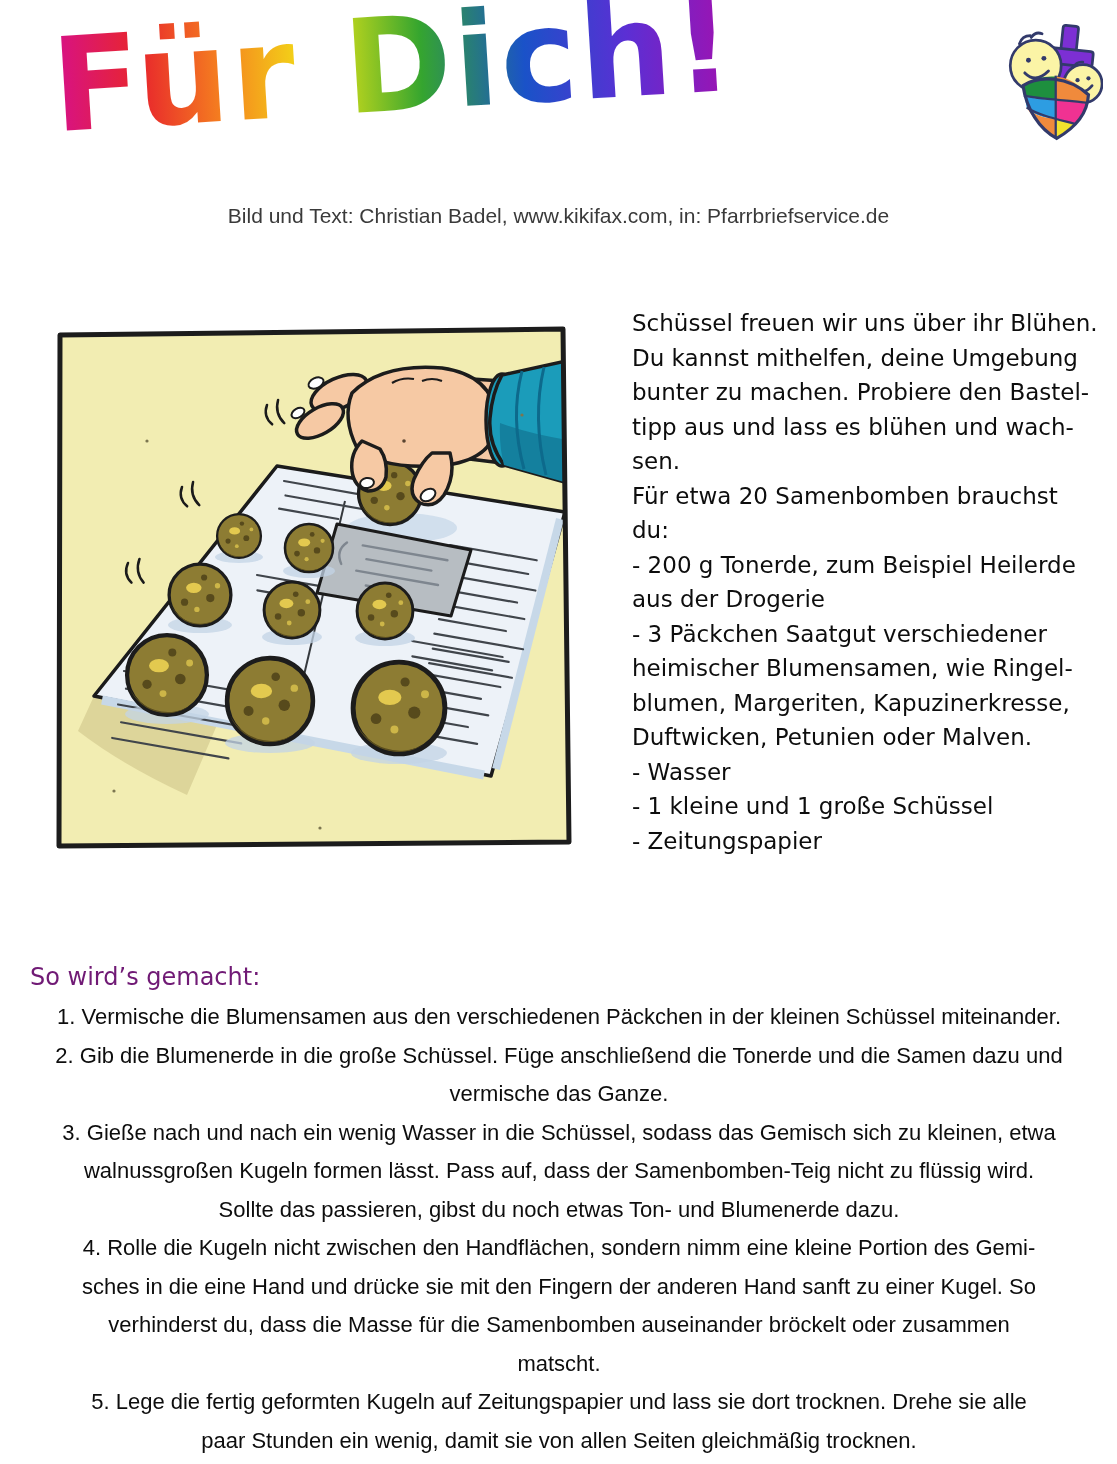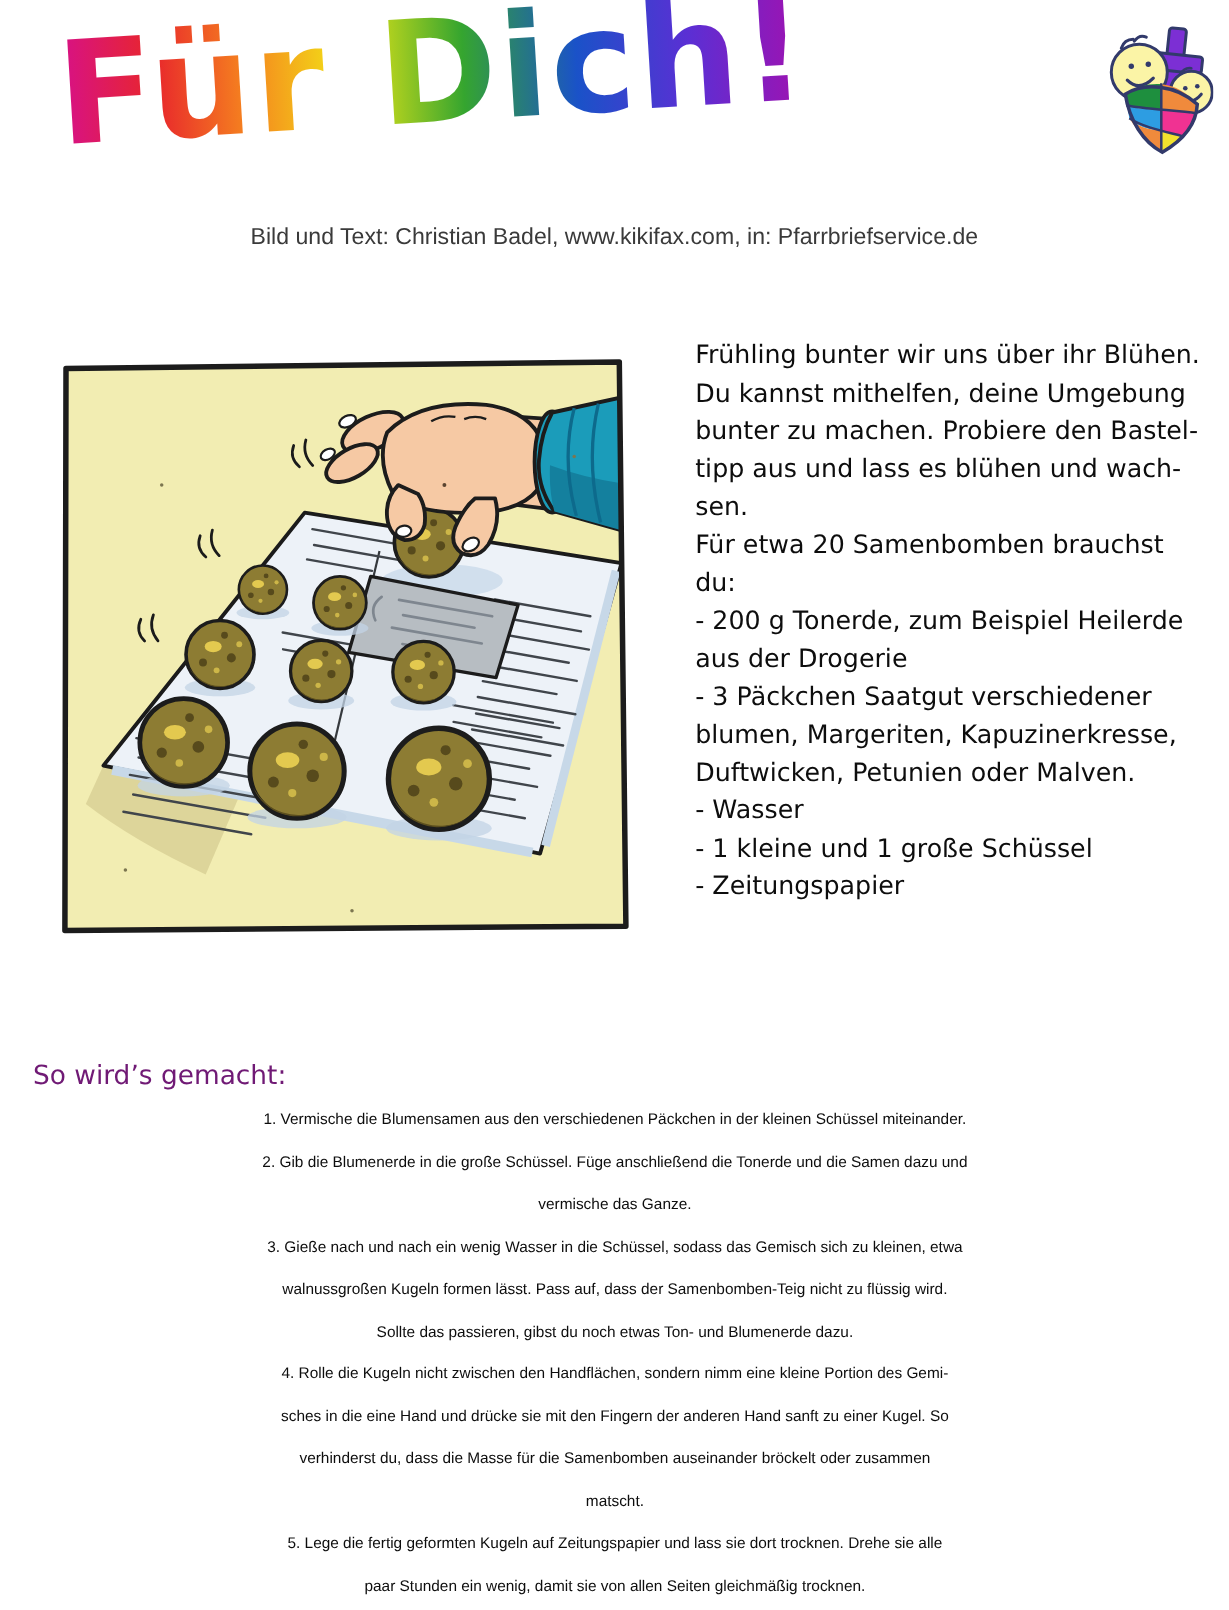--- a/index.html
+++ b/index.html
@@ -13,21 +13,21 @@
          -webkit-background-clip:text;background-clip:text;color:transparent;}
   .logo{position:absolute;left:1003px;top:18px;}
   .credit{position:absolute;left:0;top:204px;width:100%;text-align:center;
           font-family:"Liberation Sans",sans-serif;font-size:21px;color:#3a3a3a;}
   .illustration{position:absolute;left:52px;top:323px;}
   .intro{position:absolute;left:632px;top:306px;width:482px;}
   .iline{white-space:nowrap;font-size:23px;line-height:34.5px;color:#0d0d0d;}
   .howto{position:absolute;left:30px;top:958px;width:1058px;}
   .howto-heading{font-size:24px;line-height:38px;color:#701a75;margin-bottom:2px;}
   .hline{white-space:nowrap;text-align:center;font-family:"Liberation Sans",sans-serif;
-         font-size:14px;line-height:38.5px;color:#0d0d0d;}
+         font-size:22px;line-height:38.5px;color:#0d0d0d;}
 </style>
 </head>
 <body>
 
 <div class="page">
 
   <h1 class="title">Für Dich!</h1>
 
   <svg class="logo" width="100" height="128" viewBox="0 0 110 140">
     <g transform="rotate(6 70 50)">
@@ -212,30 +212,31 @@
           <circle cx="470" cy="92" r="1.6"></circle>
         <circle cx="62" cy="468" r="1.6"></circle>
           <circle cx="268" cy="505" r="1.6"></circle>
       </g>
     </g>
 
     <path d="M8,12 L511,6 L517,519 L7,523 Z" fill="none" stroke="#1c1c1c" stroke-width="5" stroke-linejoin="round"></path>
   </svg>
 
   <div class="intro">
-    <div class="iline">Frühling bunter wir uns über ihr Blühen.</div>
+    <div class="iline">Schüssel freuen wir uns über ihr Blühen.</div>
     <div class="iline">Du kannst mithelfen, deine Umgebung</div>
     <div class="iline">bunter zu machen. Probiere den Bastel-</div>
     <div class="iline">tipp aus und lass es blühen und wach-</div>
     <div class="iline">sen.</div>
     <div class="iline">Für etwa 20 Samenbomben brauchst</div>
     <div class="iline">du:</div>
     <div class="iline">- 200 g Tonerde, zum Beispiel Heilerde</div>
     <div class="iline">aus der Drogerie</div>
     <div class="iline">- 3 Päckchen Saatgut verschiedener</div>
+    <div class="iline">heimischer Blumensamen, wie Ringel-</div>
     <div class="iline">blumen, Margeriten, Kapuzinerkresse,</div>
     <div class="iline">Duftwicken, Petunien oder Malven.</div>
     <div class="iline">- Wasser</div>
     <div class="iline">- 1 kleine und 1 große Schüssel</div>
     <div class="iline">- Zeitungspapier</div>
   </div>
 
   <div class="howto">
     <div class="howto-heading">So wird’s gemacht:</div>
     <div class="hline">1. Vermische die Blumensamen aus den verschiedenen Päckchen in der kleinen Schüssel miteinander.</div>

